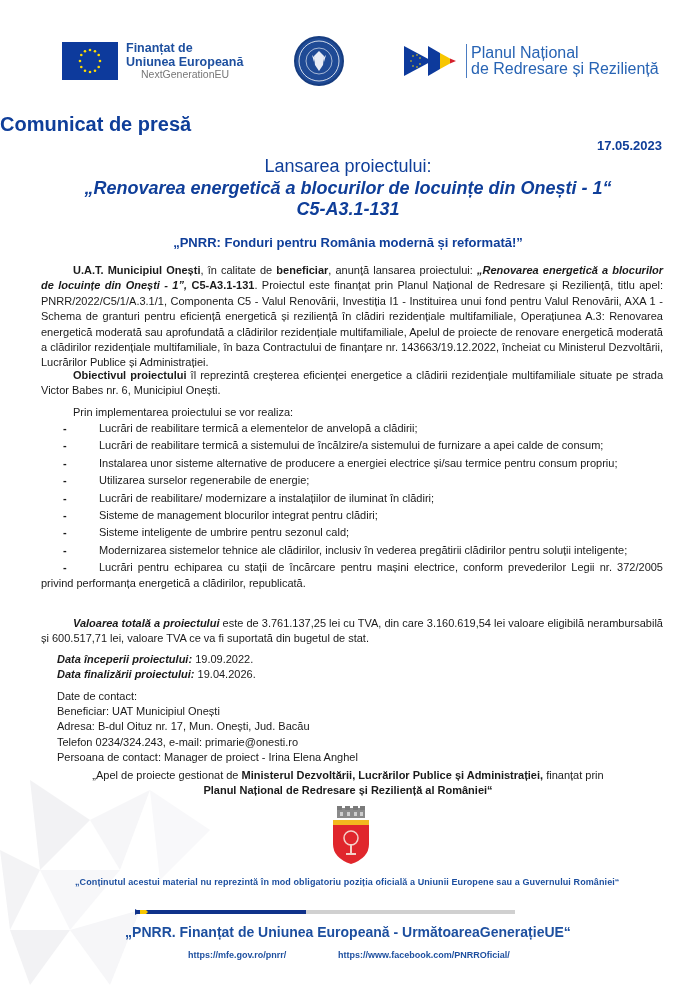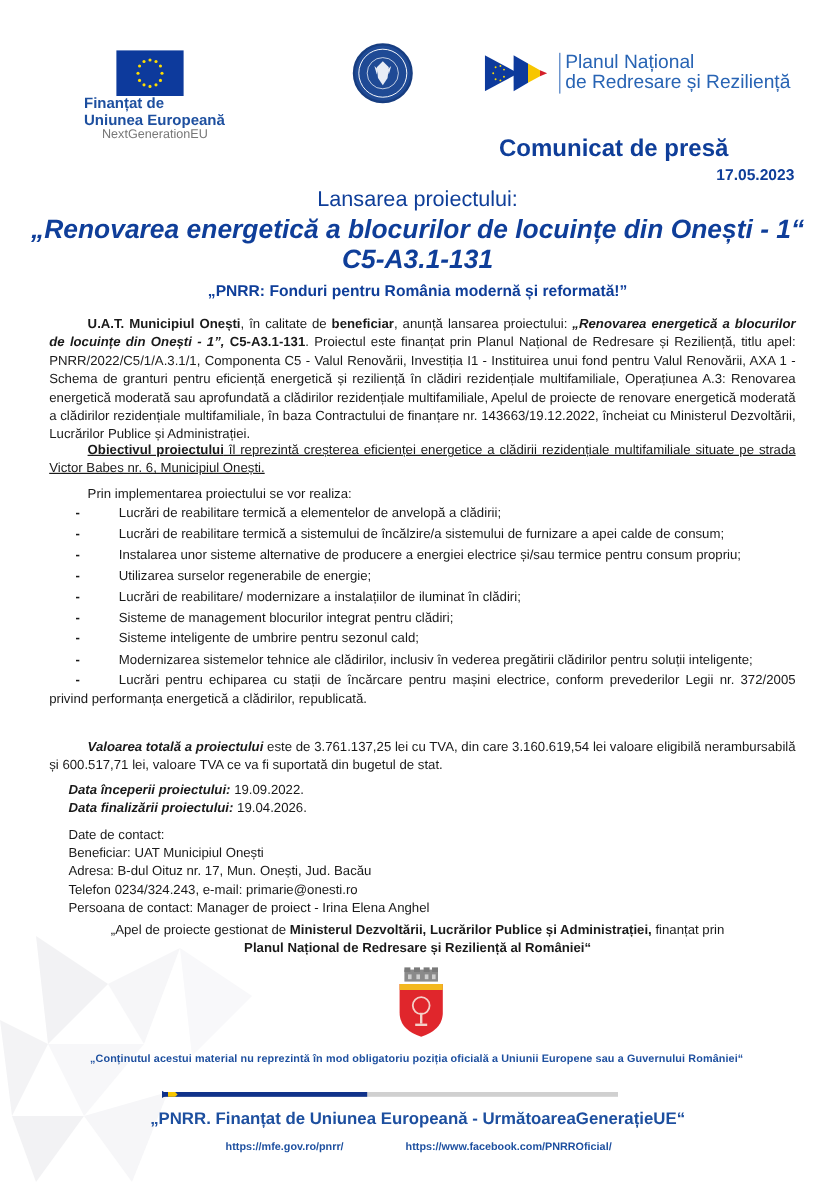--- a/index.html
+++ b/index.html
@@ -3,44 +3,44 @@
   <meta charset="utf-8">
   <style>
     * { margin: 0; padding: 0; box-sizing: border-box; }
     html, body { width: 696px; height: 985px; background: #ffffff; overflow: hidden; }
     body { position: relative; font-family: "Liberation Sans", "DejaVu Sans", sans-serif; color: #1a1a1a; }
 
     .bg-deco { position: absolute; left: 0; top: 760px; width: 260px; height: 225px; pointer-events: none; }
 
     
     .logos { position: absolute; top: 40px; left: 62px; width: 600px; height: 46px; }
-    .eu-logo { position: absolute; left: 0; top: 2px; display: flex; align-items: center; flex-direction: column; }
+    .eu-logo { position: absolute; left: 0; top: 2px; display: flex; align-items: center; }
     .eu-flag { width: 56px; height: 38px; background: #0d3a9c; position: relative; }
     .eu-flag svg { position: absolute; left: 0; top: 0; }
     .eu-text { margin-left: 8px; line-height: 1.08; }
     .eu-text .l1, .eu-text .l2 { font-weight: bold; color: #1d4f9f; font-size: 12.5px; display: block; }
     .eu-text .l3 { color: #777; font-size: 10.5px; display: block; padding-left: 15px; }
     .gov-seal { position: absolute; left: 232px; top: -4px; width: 50px; height: 50px; border-radius: 50%; background: #1f4a95; border: 2px solid #173d80; }
     .gov-seal svg { position: absolute; left: 0; top: 0; }
     .pnrr-logo { position: absolute; left: 342px; top: 4px; display: flex; align-items: center; }
     .pnrr-mark { width: 60px; height: 34px; position: relative; }
     .pnrr-divider { width: 1px; height: 34px; background: #4a7cc2; margin: 0 4px 0 2px; }
     .pnrr-text { color: #2864b4; font-size: 16px; line-height: 1.0; }
 
     
-    .title { position: absolute; top: 113px; left: 0; width: 607px; text-align: right; font-weight: bold; color: #0f3e99; font-size: 20px; }
+    .title { position: absolute; top: 113px; left: 0; width: 607px; text-align: left; font-weight: bold; color: #0f3e99; font-size: 20px; }
     .date { position: absolute; top: 138px; right: 34px; font-weight: bold; color: #0f3e99; font-size: 13px; }
     .subtitle { position: absolute; top: 156px; left: 0; width: 696px; text-align: center; color: #0f3e99; font-size: 18px; }
-    .project-name { position: absolute; top: 178px; left: 0; width: 696px; text-align: center; color: #0f3e99; font-size: 22px; font-weight: bold; font-style: italic; line-height: 1.15; }
+    .project-name { position: absolute; top: 178px; left: 0; width: 696px; text-align: center; color: #0f3e99; font-size: 18px; font-weight: bold; font-style: italic; line-height: 1.15; }
     .slogan { position: absolute; top: 235px; left: 0; width: 696px; text-align: center; color: #0f3e99; font-size: 13px; font-weight: bold; }
 
     
     .body { position: absolute; left: 41px; width: 622px; font-size: 11px; line-height: 1.4; color: #1a1a1a; }
     .p-intro { top: 263px; text-align: justify; text-indent: 32px; }
-    .p-obj { top: 368px; text-align: justify; text-indent: 32px; text-decoration: underline; }
+    .p-obj { top: 368px; text-align: justify; text-indent: 32px; }
     .p-impl { top: 405px; text-indent: 32px; }
     .list { position: absolute; top: 421px; left: 41px; width: 622px; font-size: 11px; line-height: 1.4; color: #1a1a1a; list-style: none; }
     .list li { position: relative; padding-left: 58px; margin-bottom: 2px; }
     .list li::before { content: "-"; position: absolute; left: 22px; font-weight: bold; }
     .list li.wrap { padding-left: 0; text-indent: 58px; text-align: justify; }
     .list li.wrap::before { left: 22px; text-indent: 0; }
     .p-value { top: 616px; text-align: justify; text-indent: 32px; }
     .p-dates { top: 652px; text-indent: 0; padding-left: 16px; }
     .p-contact { top: 689px; padding-left: 16px; line-height: 1.38; }
     .b { font-weight: bold; }

